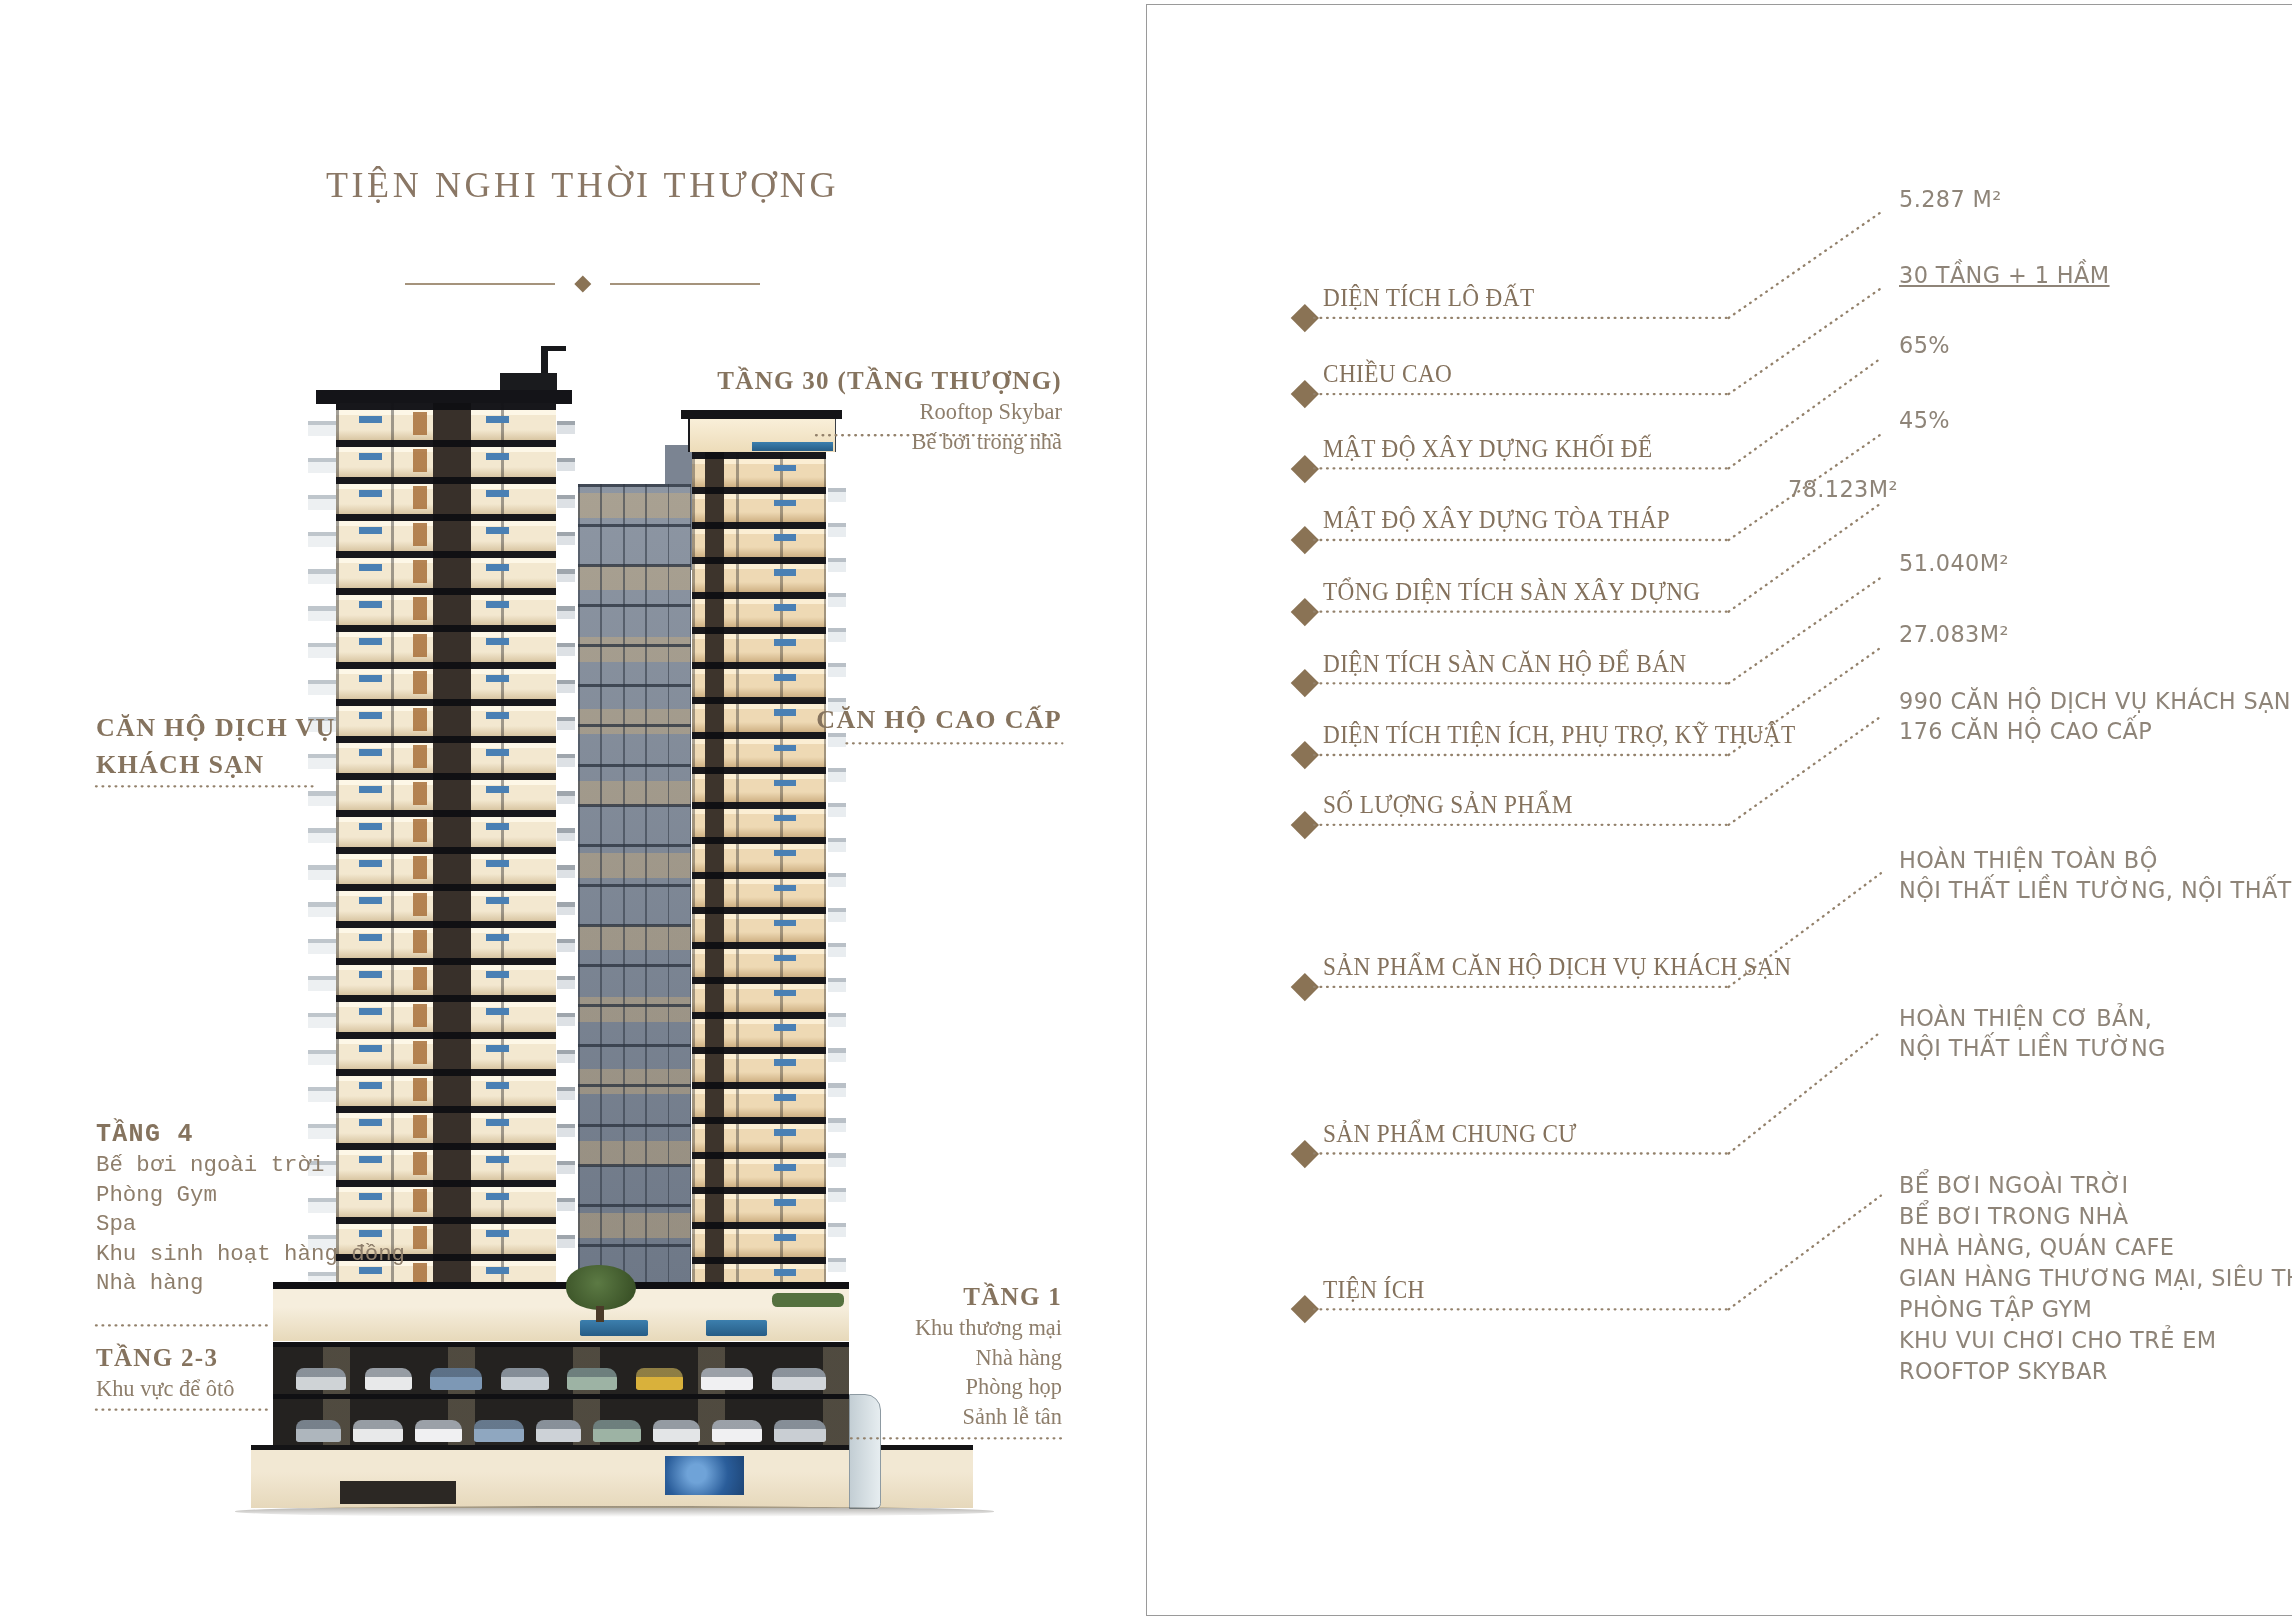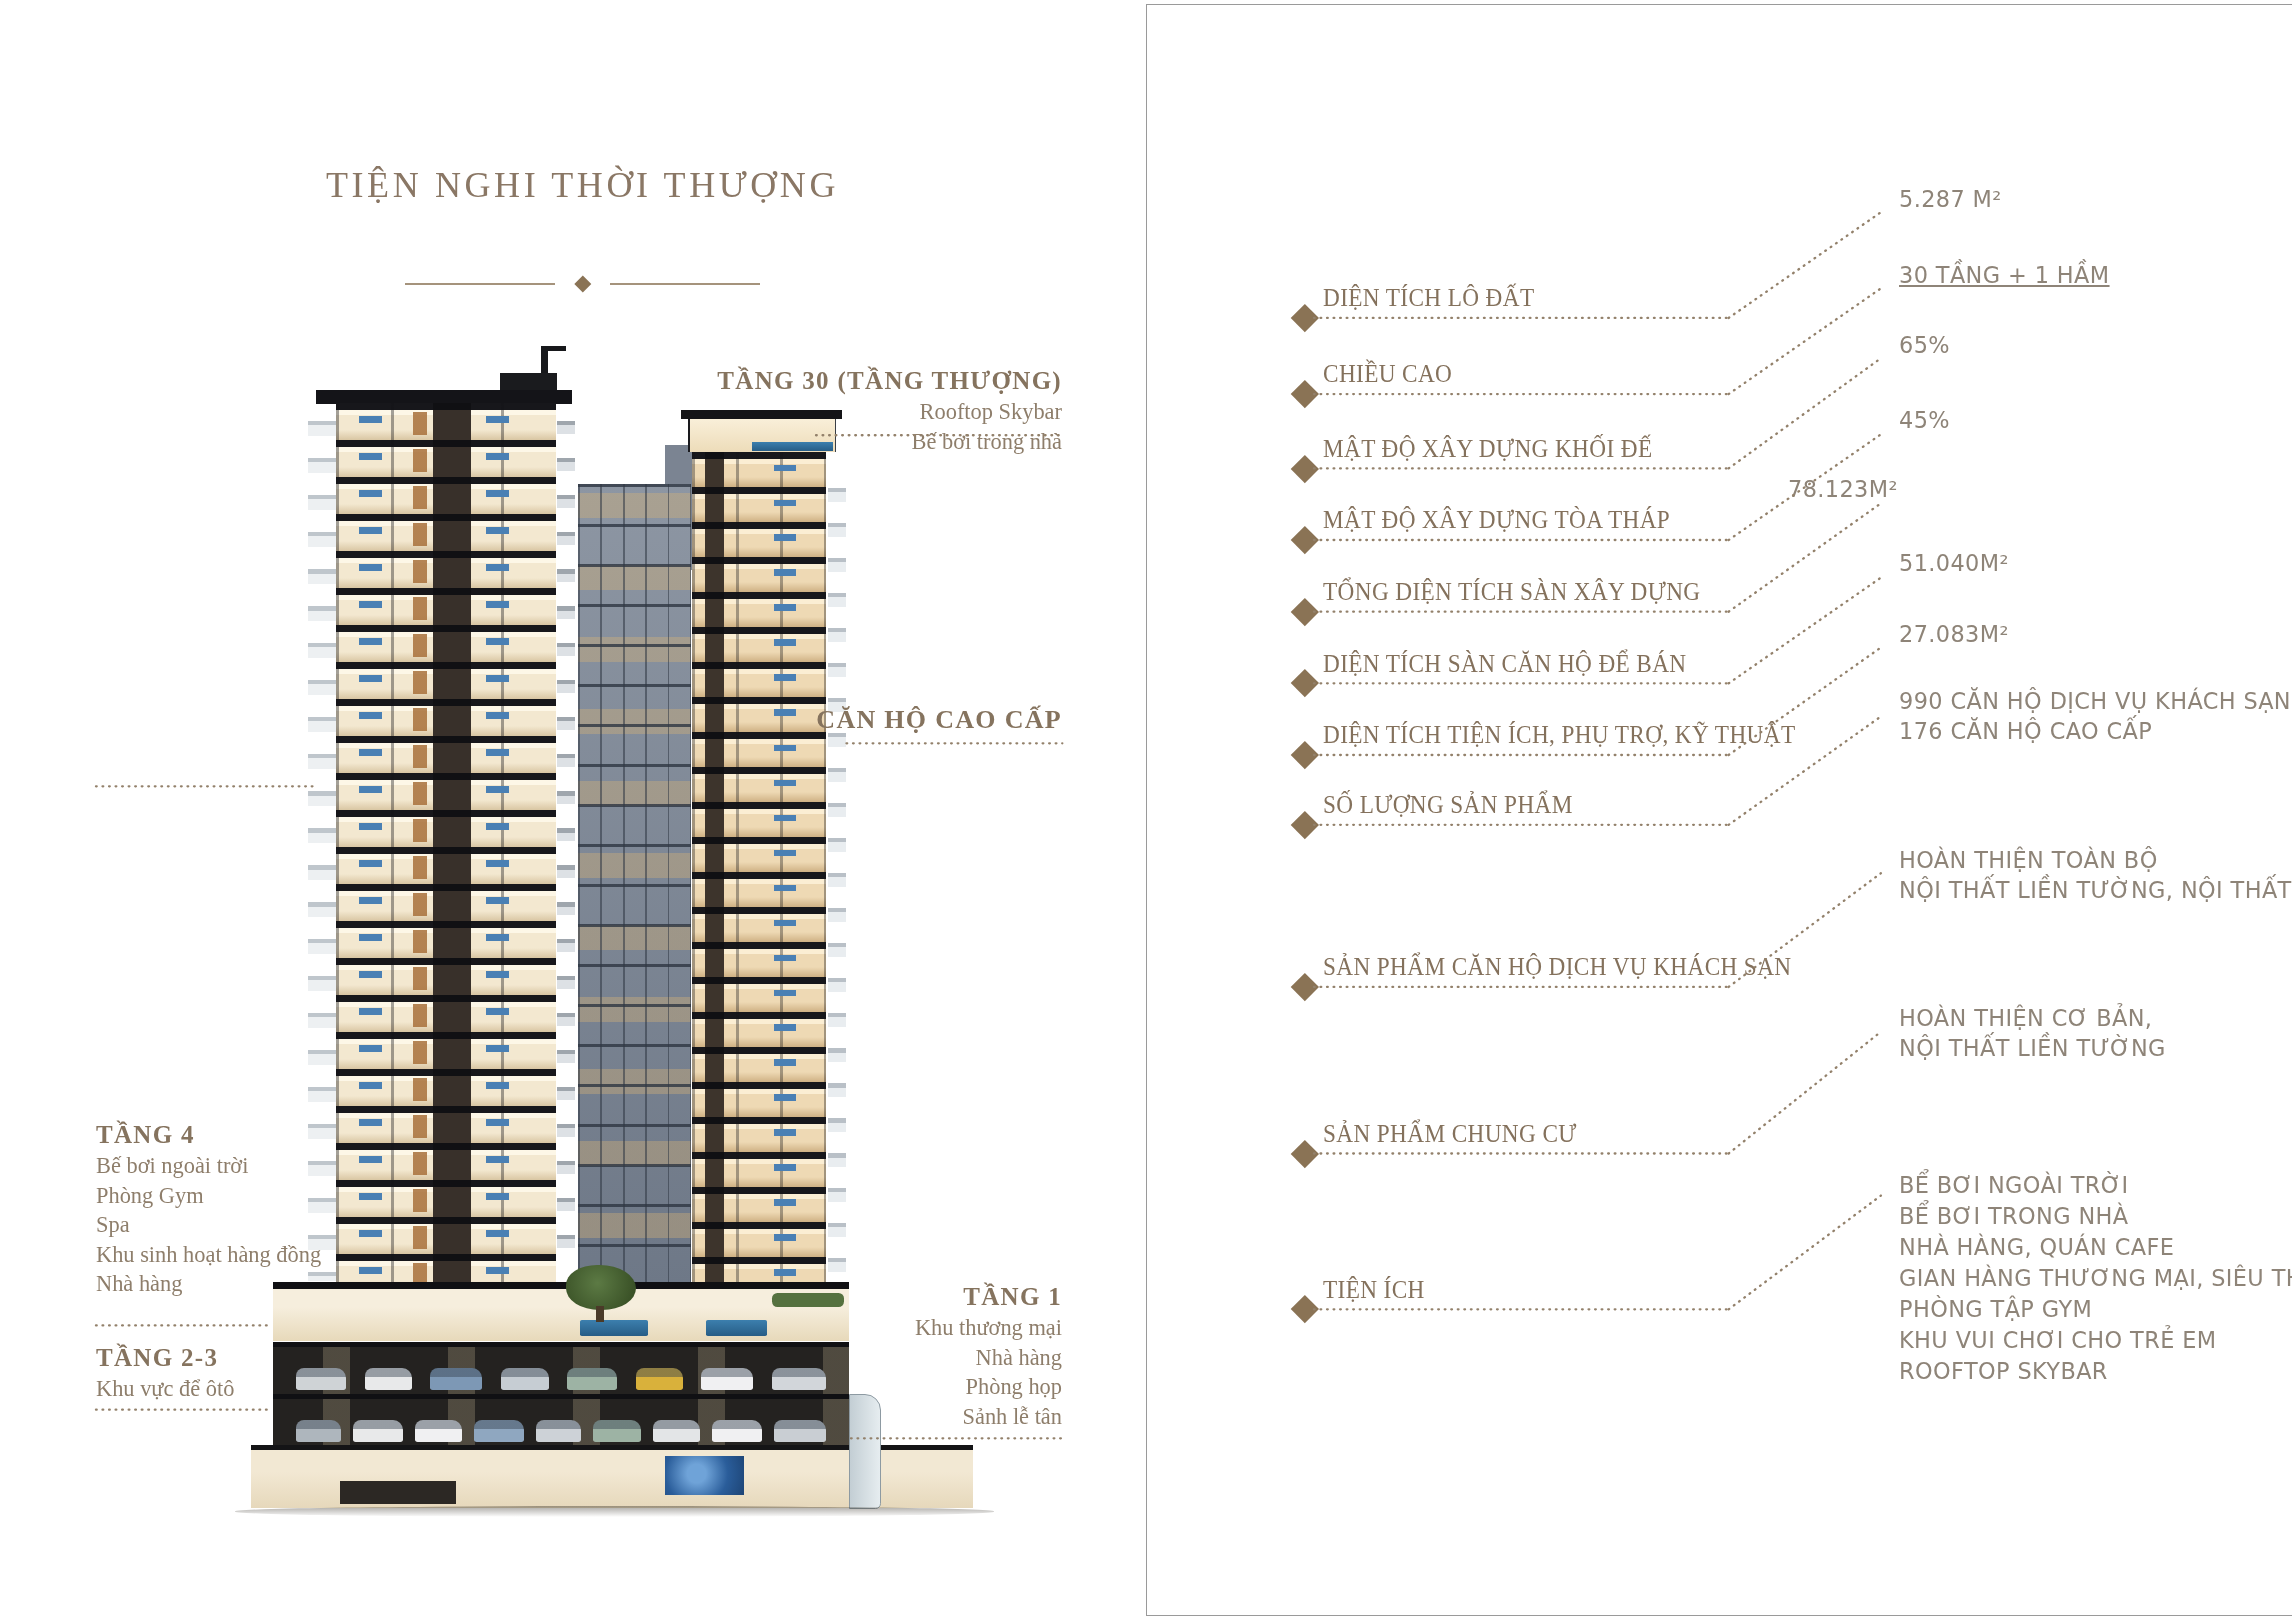--- a/index.html
+++ b/index.html
@@ -131,26 +131,30 @@
     <div class="abs" style="left:849px;top:1394px;width:30px;height:113px;background:linear-gradient(90deg,#c3ced4,#e6edf0);border:1.8px solid #8d9aa2;border-radius:0 16px 5.4px 0;"></div>
     <div class="abs" style="left:235px;top:1506px;width:759px;height:10.7px;background:linear-gradient(180deg,rgba(60,55,45,.45),rgba(0,0,0,0));border-radius:50%;"></div>
   </div>
 
   <div class="abs right-align" style="left:627px;top:333px;width:435px;margin-top:32px;">
     <div class="callout-h">TẦNG 30 (TẦNG THƯỢNG)</div>
     <div class="callout-l">Rooftop Skybar</div>
     <div class="callout-l">Bế bơi trong nhà</div>
   </div>
 
+  <div class="abs" style="left:96px;top:709px;">
+    <div class="callout-h" style="font-size:26px;line-height:37px;">CĂN HỘ DỊCH VỤ</div>
+    <div class="callout-h" style="font-size:26px;line-height:37px;">KHÁCH SẠN</div>
+  </div>
 
   <div class="abs right-align" style="left:793px;top:704px;width:269px;">
     <div class="callout-h" style="font-size:26px;">CĂN HỘ CAO CẤP</div>
   </div>
 
-  <div class="abs" style="left:96px;top:1119px;">
+  <div class="abs" style="left:96px;top:1119px;font-family:Liberation Mono, monospace;">
     <div class="callout-h">TẦNG 4</div>
     <div class="callout-l">Bế bơi ngoài trời</div>
     <div class="callout-l">Phòng Gym</div>
     <div class="callout-l">Spa</div>
     <div class="callout-l">Khu sinh hoạt hàng đồng</div>
     <div class="callout-l">Nhà hàng</div>
   </div>
 
   <div class="abs" style="left:96px;top:1342px;">
     <div class="callout-h">TẦNG 2-3</div>

